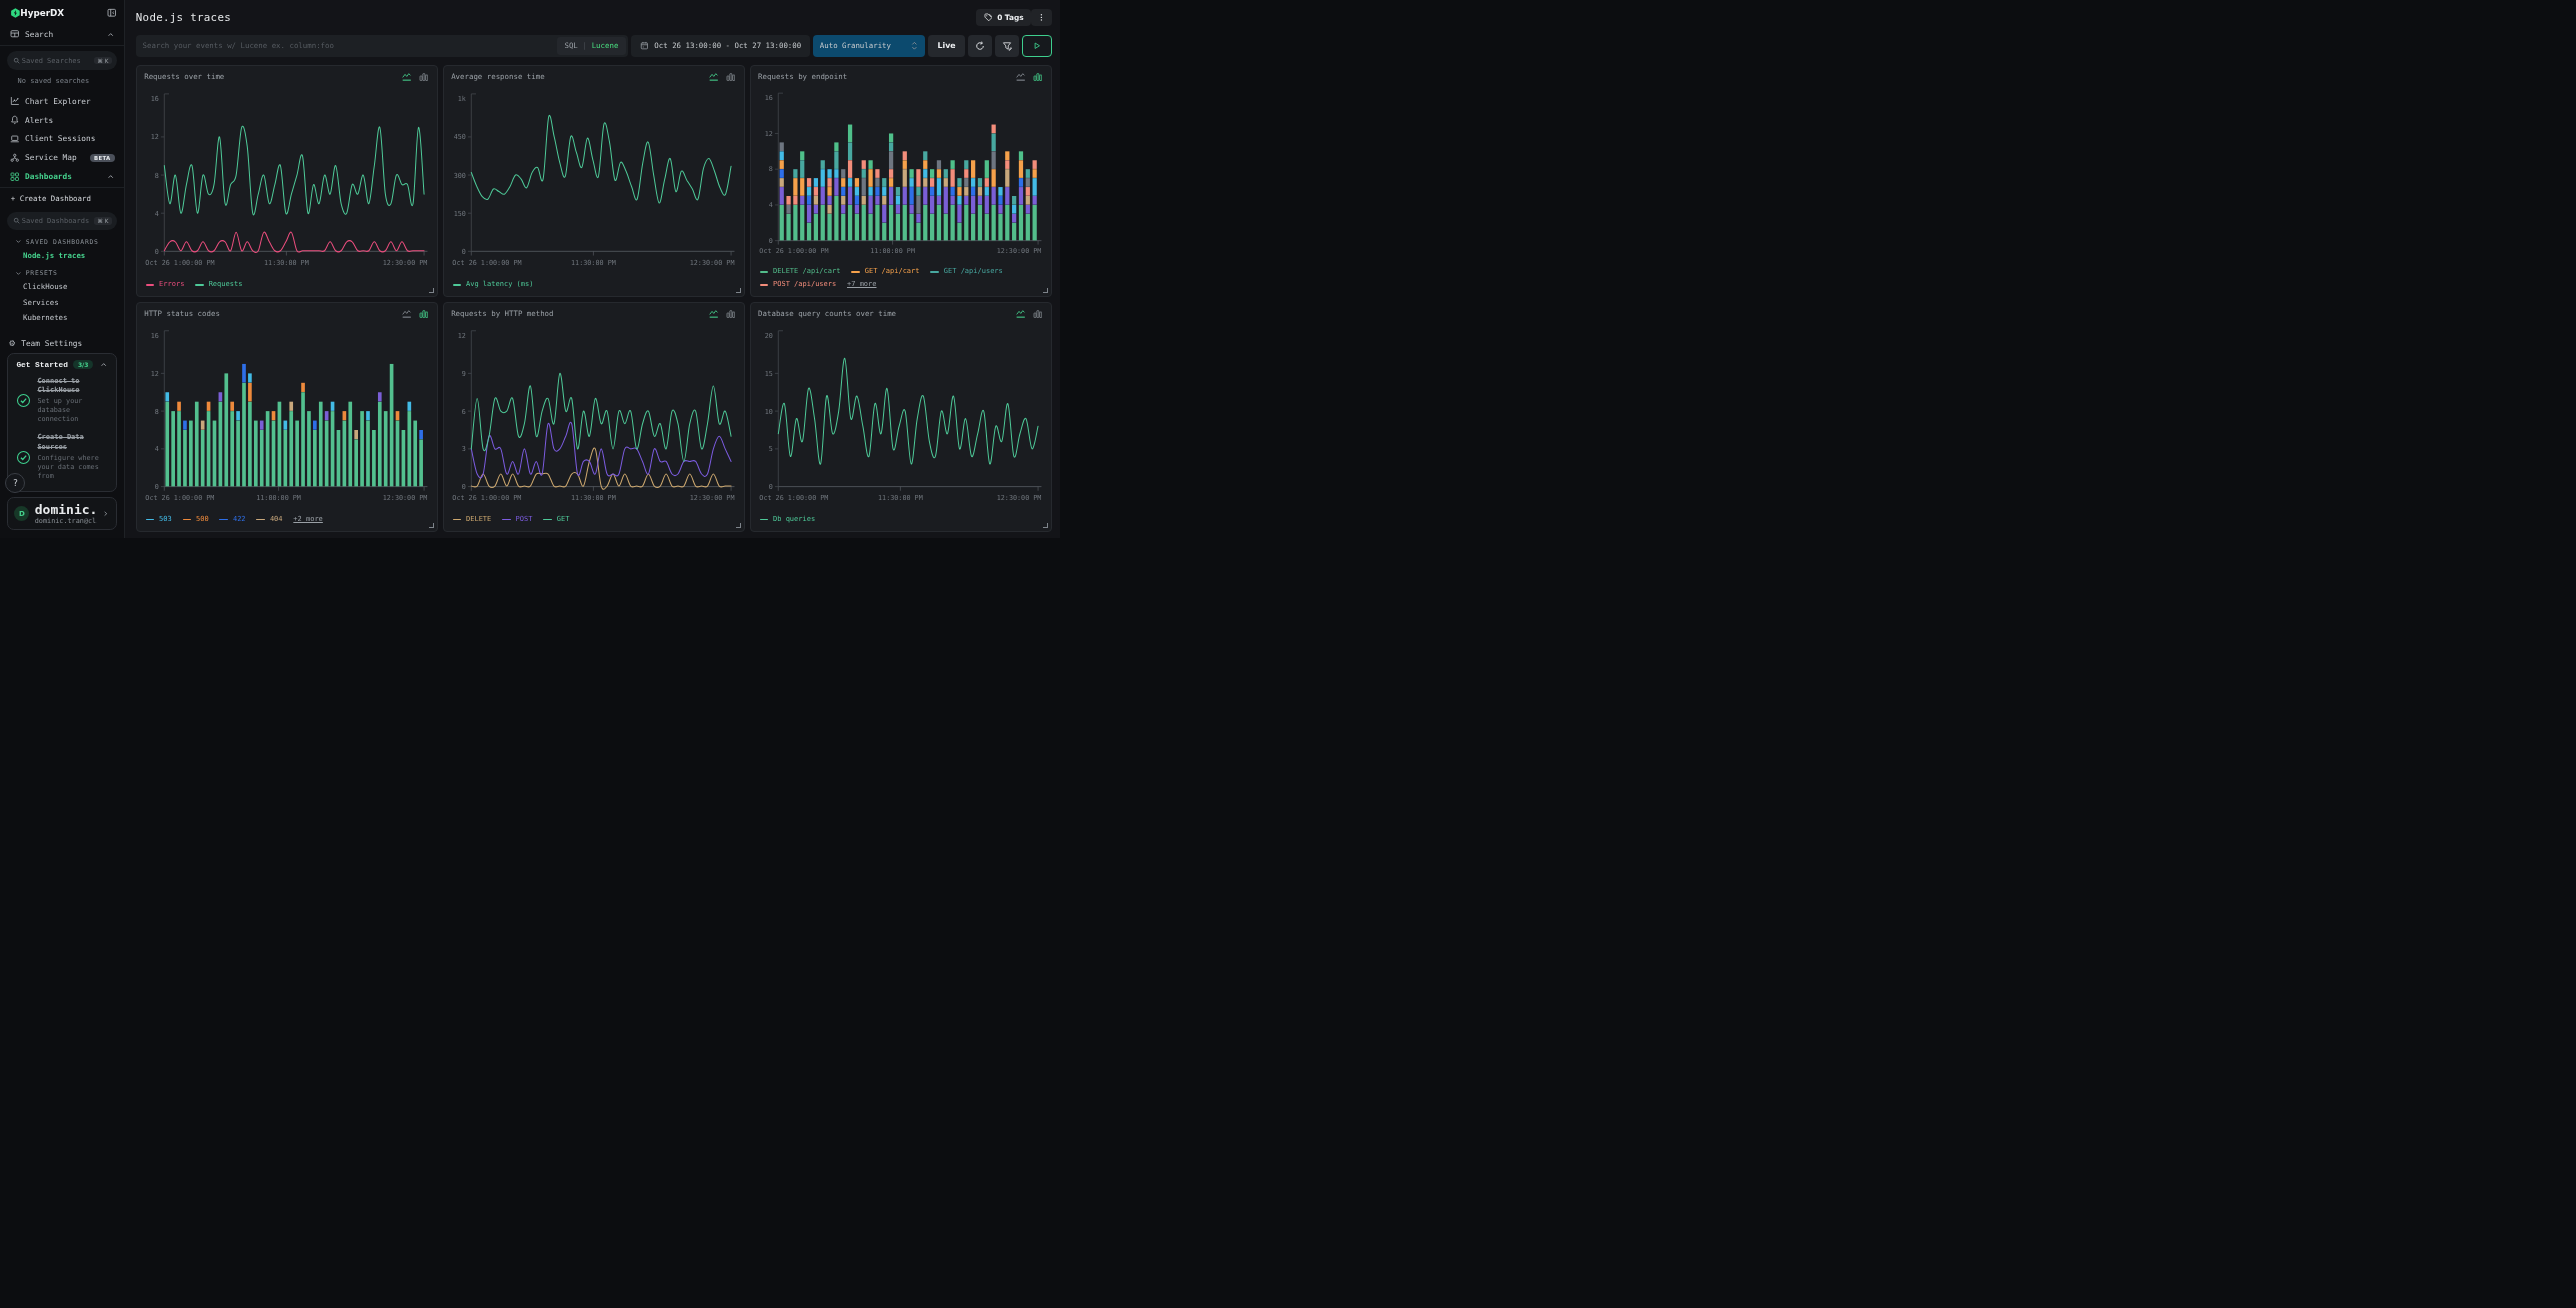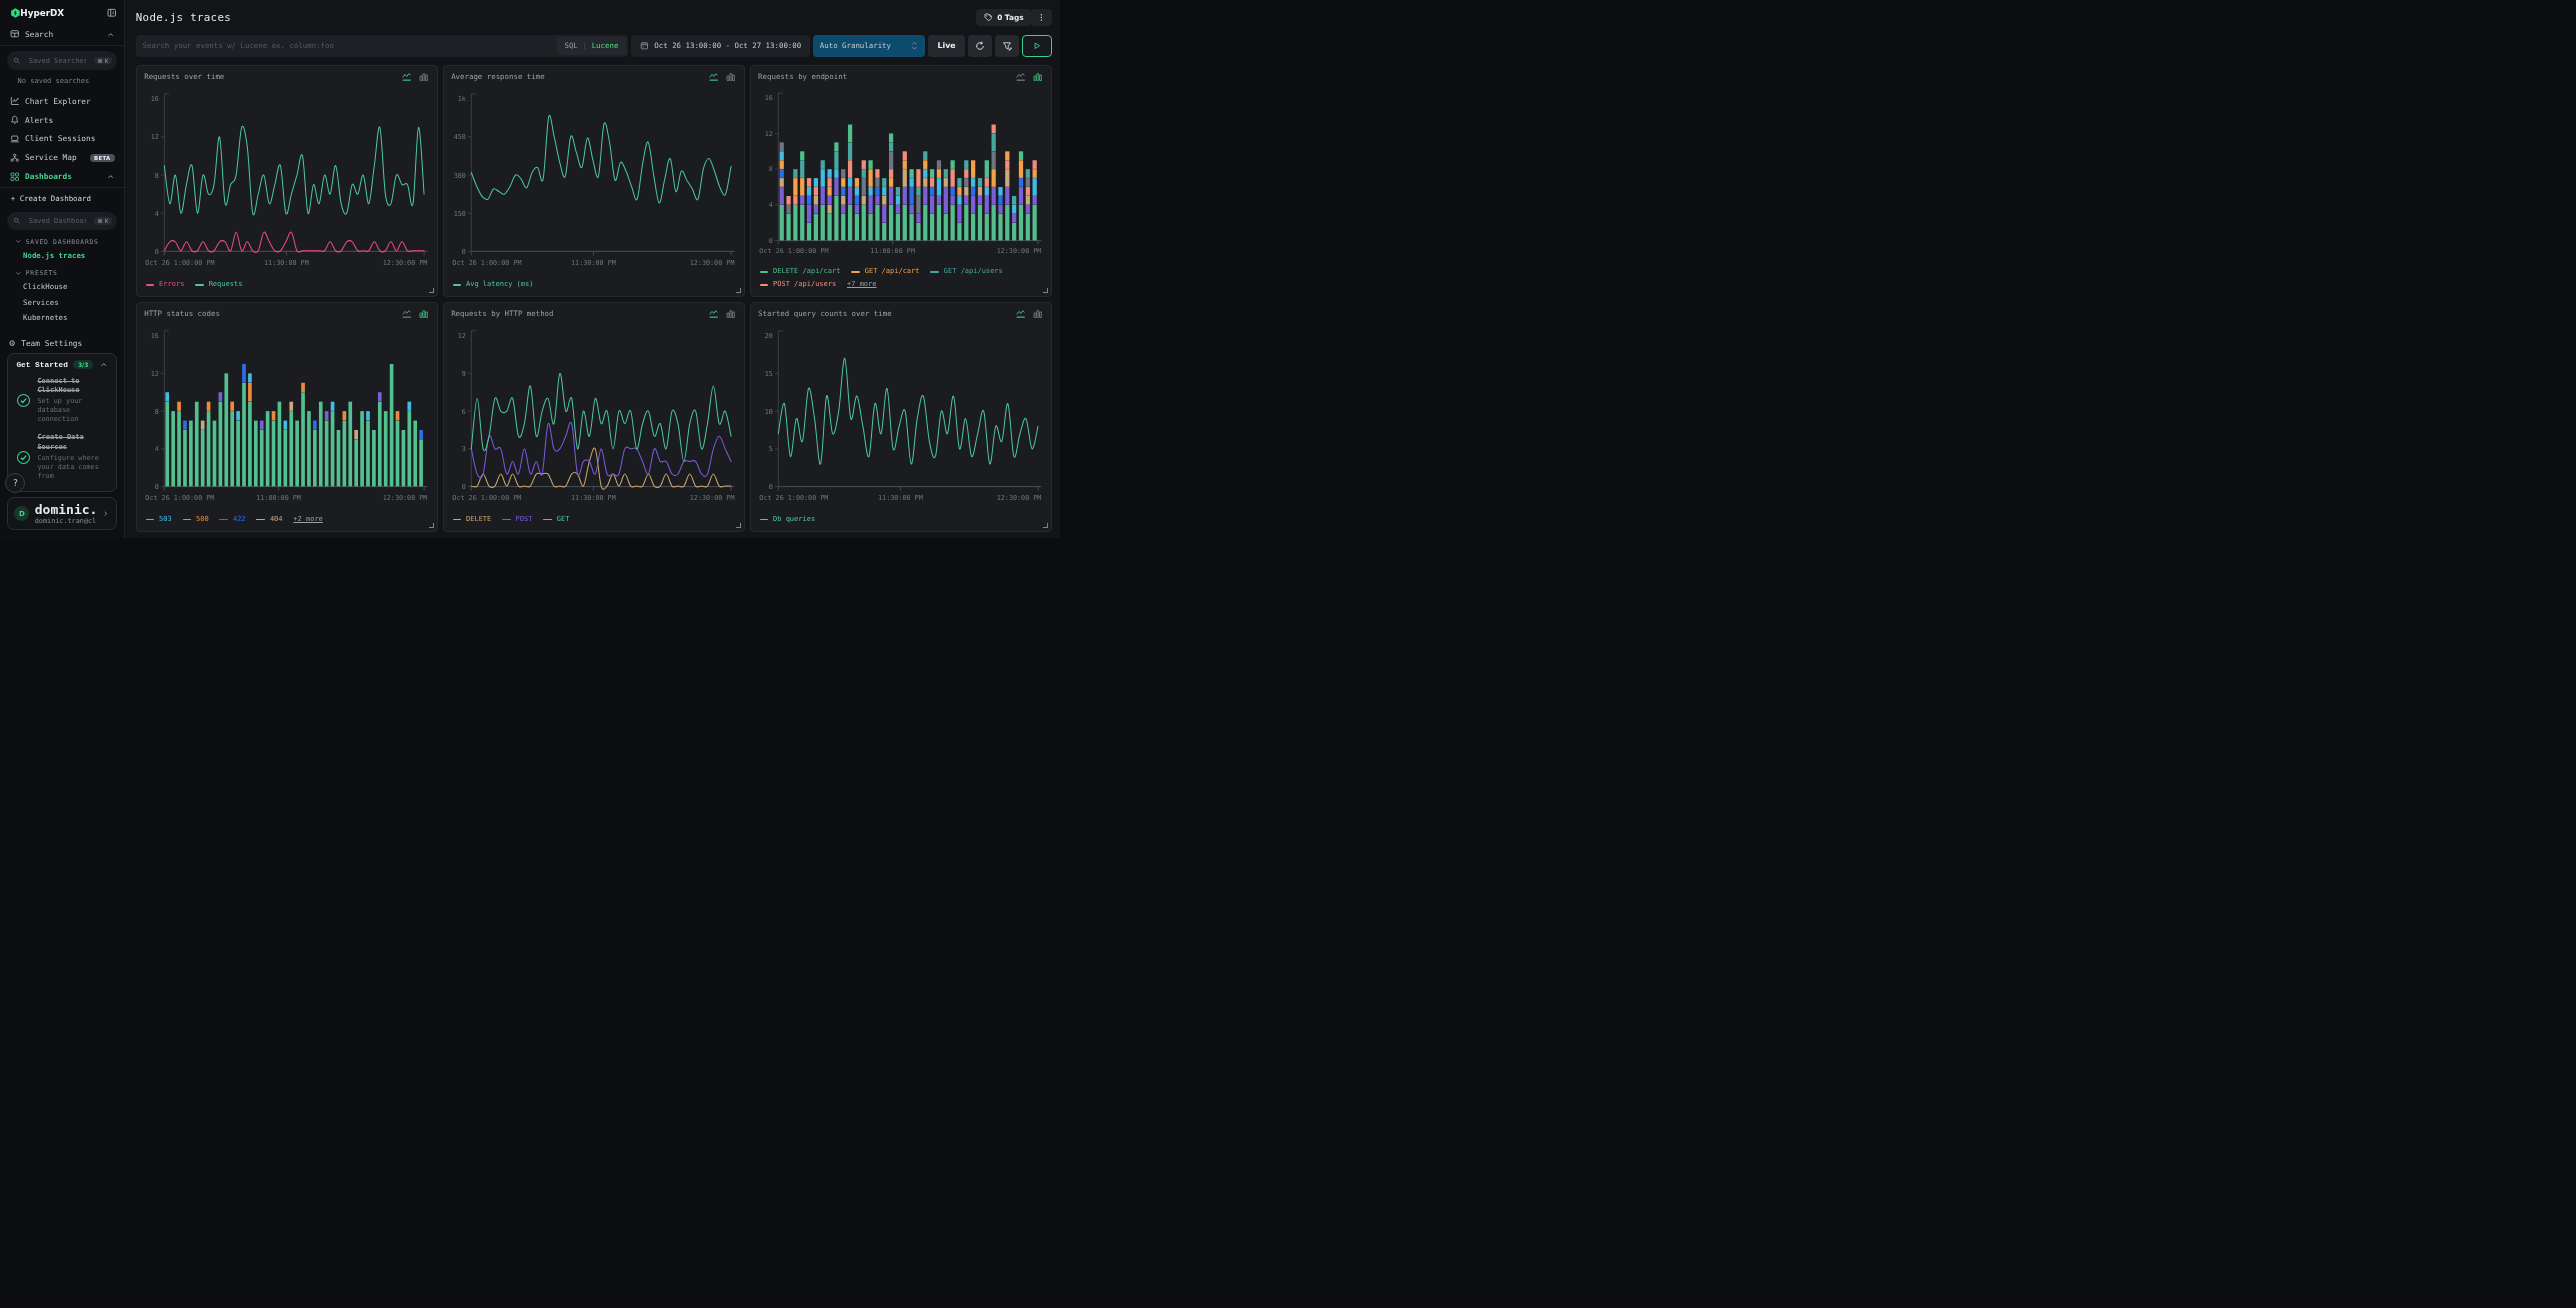--- a/index.html
+++ b/index.html
@@ -15,21 +15,21 @@
     font-size:8.8px; color:#f2f4f6; flex:1; }
   .collapse-btn { color:#b9bec4; cursor:pointer; display:flex; }
   .nav-item { display:flex; align-items:center; gap:6px; padding:4.7px 9.5px; font-size:7.8px;
     color:#c9cdd2; cursor:pointer; }
   .nav-item .nicon { display:flex; color:#b6bbc1; }
   .nav-item.header-line { border-bottom:0.7px solid #1d2024; padding-bottom:6px; }
   .nav-item .grow { flex:1; }
   .nav-item.active { color:#45d08c; font-weight:bold; }
   .nav-item.active .nicon { color:#45d08c; }
   .pill-search { margin:5.4px 7.4px 1.4px; background:#1a1d21; border-radius:10px; height:25px;
-    display:flex; align-items:center; padding:0 4.7px 0 6px; gap:8px; }
+    display:flex; align-items:center; padding:0 4.7px 0 6px; gap:1px; }
   .pill-search svg { color:#6d737a; }
   .pill-search input { flex:1; min-width:0; background:transparent; border:none; outline:none;
     color:#aeb3b9; font-size:7px; font-family:inherit; }
   .pill-search input::placeholder { color:#5b6066; }
   .kbd { background:#26292e; border-radius:2.7px; padding:0.7px 3.4px; font-size:5.7px; color:#9aa0a6;
     font-family:"DejaVu Sans","Liberation Sans",sans-serif; white-space:nowrap; }
   .no-saved { color:#7c828a; font-size:7px; padding:5.4px 0 6.8px 17.6px; }
   .beta-badge { background:#4b505a; color:#e5e8eb; font-size:5.4px; font-weight:bold;
     border-radius:4.7px; padding:1px 4px; letter-spacing:0.3px;
     font-family:"DejaVu Sans","Liberation Sans",sans-serif; }
@@ -917,21 +917,21 @@
             </span>
             <span class="li">
               <i style="background: rgb(78, 201, 152);"></i>
               <em style="color: rgb(78, 201, 152);">GET</em>
             </span>
           </div>
           <span class="resize-handle"></span>
         </section>
       <section class="panel">
           <div class="panel-head">
-            <h3 class="panel-title">Started query counts over time</h3>
+            <h3 class="panel-title">Database query counts over time</h3>
             <div class="panel-icons">
               <span class="picon on">
                 <svg width="9.5" height="9.5" viewBox="0 0 14 14" fill="none" stroke="currentColor" stroke-width="1.3">
                   <path d="M1,8 L4.5,3.5 L7,6.5 L10,2.5 L12.5,5"></path>
                   <line x1="1" y1="12" x2="13" y2="12" stroke-width="1.6"></line>
                 </svg>
               </span>
               <span class="picon">
                 <svg width="9.5" height="9.5" viewBox="0 0 14 14" fill="none" stroke="currentColor" stroke-width="1.2">
                   <rect x="1.5" y="6" width="3" height="6.5" rx="0.5"></rect>

